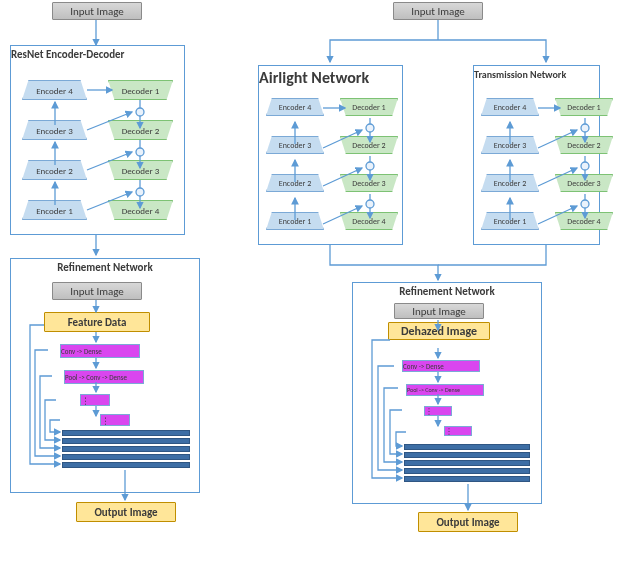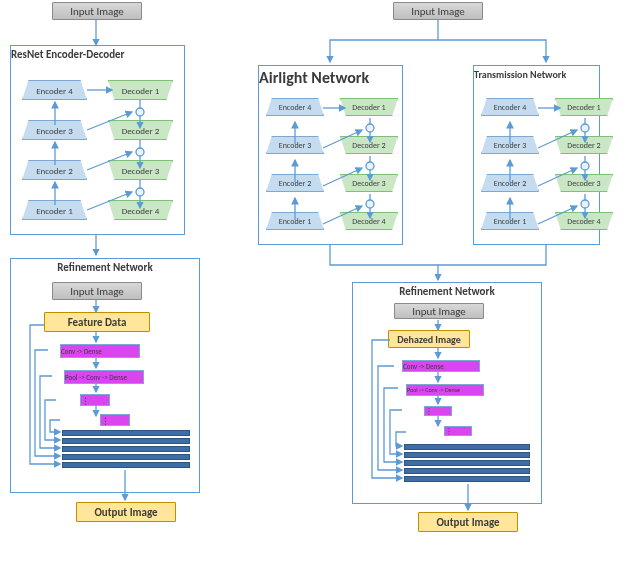--- a/index.html
+++ b/index.html
@@ -322,21 +322,21 @@
 <div class="dec-box" style="left:555px;top:212px;width:58px;height:18px">
     <span class="tight-label">Decoder 4</span>
   </div>
 
 <div class="ref-box" style="left:352px;top:282px;width:190px;height:222px">
   <div class="ref-title">Refinement Network</div>
 </div>
 <div class="block gray-box" style="left:394px;top:303px;width:90px;height:16px">
     <span>Input Image</span>
   </div>
-<div class="block orange-box" style="left:388px;top:330px;width:82px;height:18px;font-size:10px">
+<div class="block orange-box" style="left:388px;top:322px;width:102px;height:18px;font-size:12px">
     <span>Dehazed Image</span>
   </div>
 <div class="dense-label" style="left:402px;top:360px;width:78px;height:12px">
     <span>Conv -&gt; Dense</span>
   </div>
 <div class="dense-label" style="left:406px;top:384px;width:78px;height:12px;font-size:6px">
     <span>Pool -&gt; Conv -&gt; Dense</span>
   </div>
 <div class="dense-label" style="left:424px;top:406px;width:28px;height:10px;font-size:8px">⋮</div>
 <div class="dense-label" style="left:444px;top:426px;width:28px;height:10px;font-size:8px">⋮</div>

